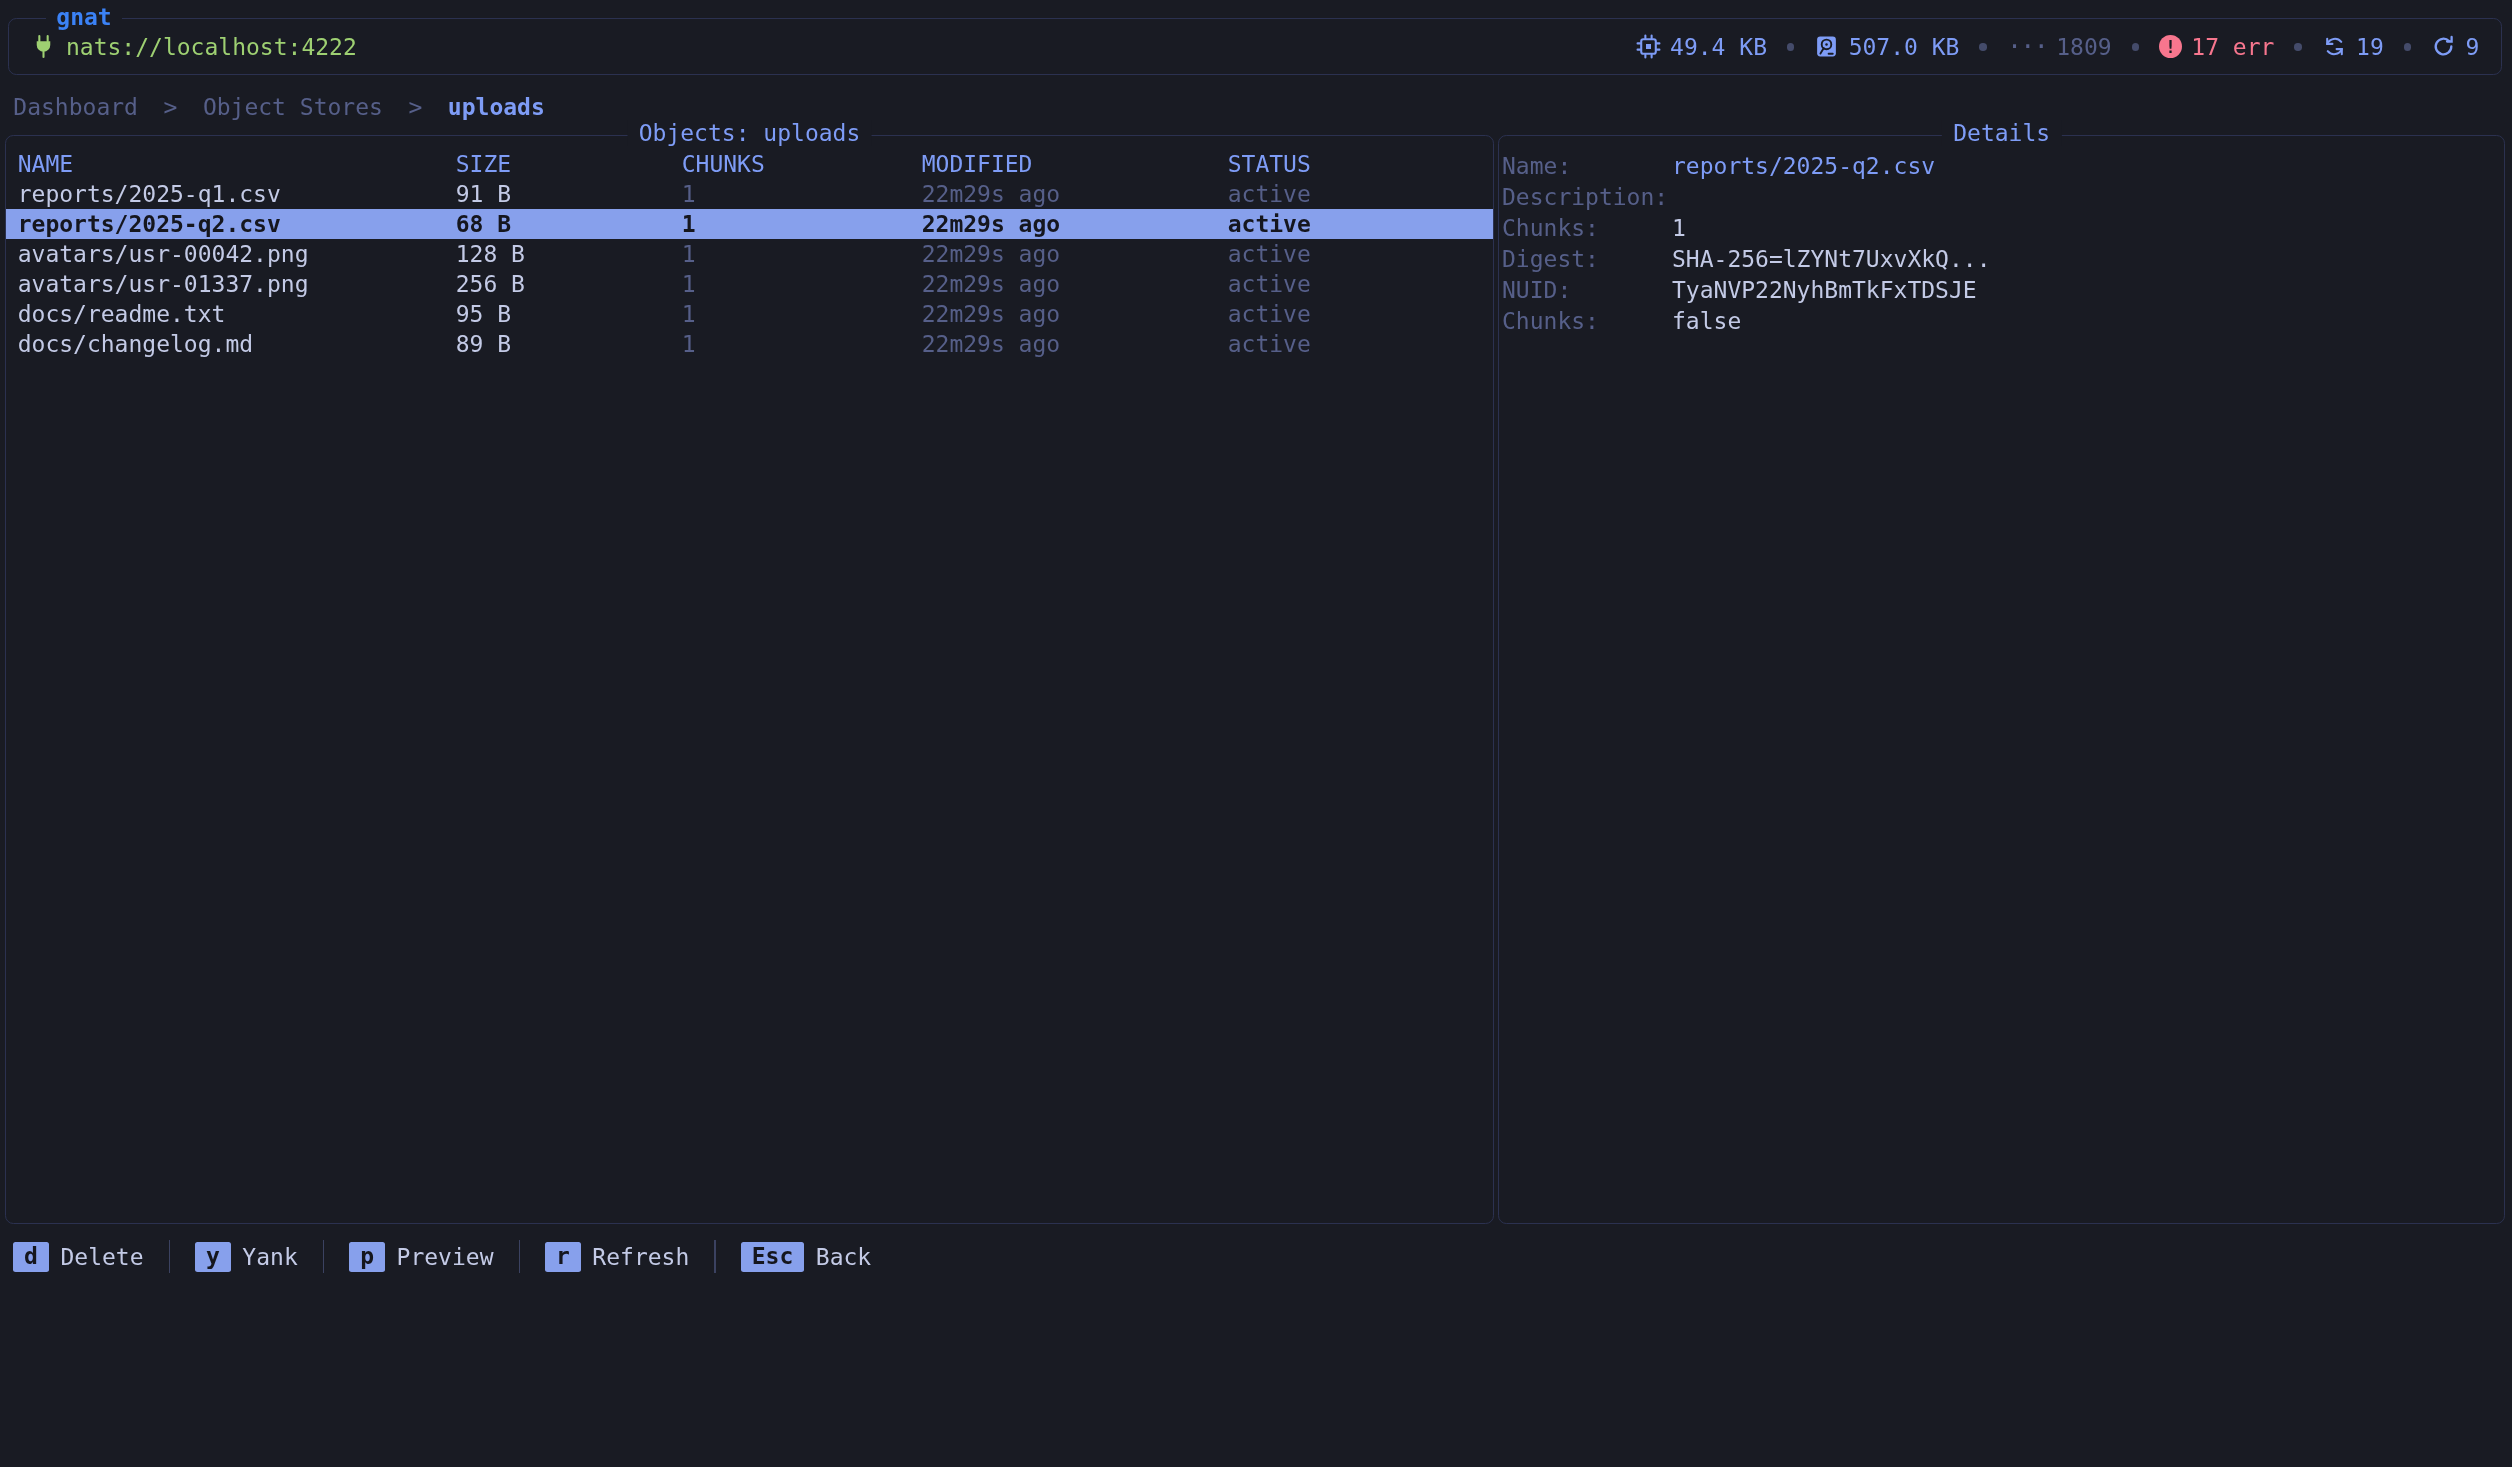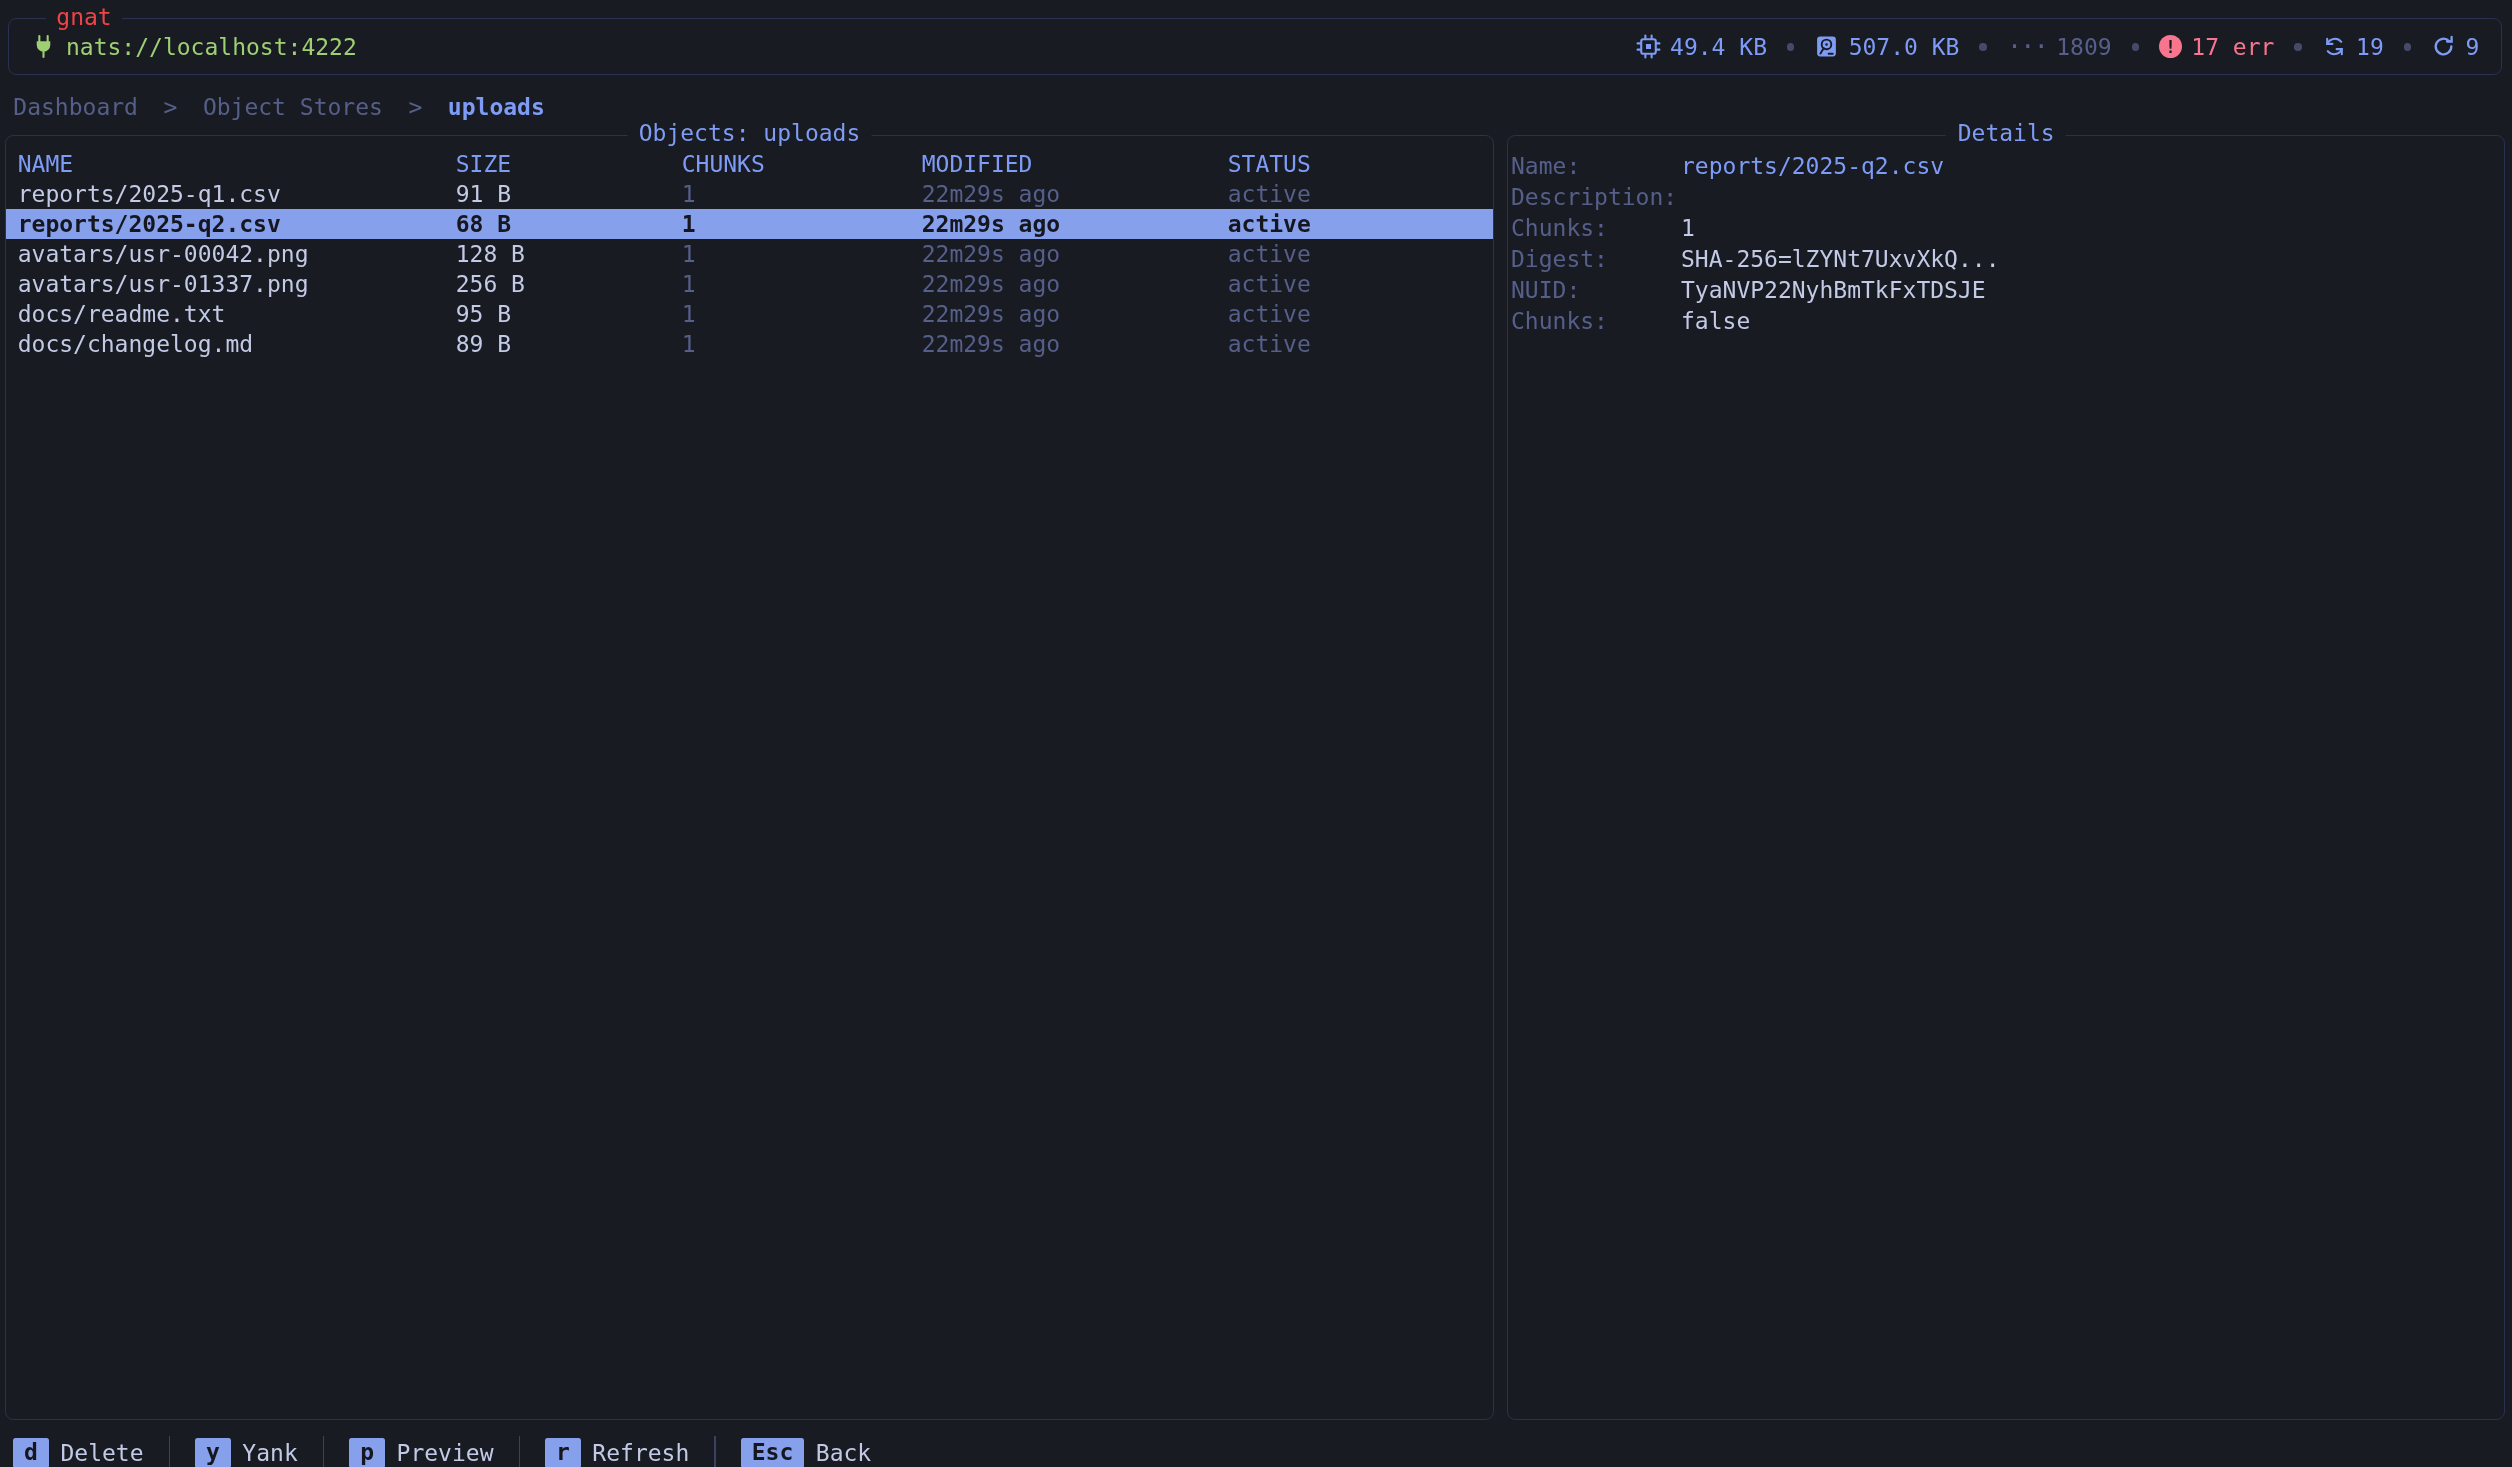--- a/index.html
+++ b/index.html
@@ -7,21 +7,21 @@
   body { font-family:"DejaVu Sans Mono", monospace; font-size:23px; color:#c3cae6; }
 
   
   .titlebar {
     position:relative; margin:18.3px 10px 0 8.3px; height:57px;
     border:1.7px solid #2b3150; border-radius:8.3px;
     display:flex; align-items:center; padding:0 21.7px;
   }
   .titlebar .app-title {
     position:absolute; top:-15px; left:37px; padding:0 10px;
-    background:#191b23; color:#ef4444; font-weight:normal;
+    background:#191b23; color:#3b82f6; font-weight:bold;
   }
   .conn { display:flex; align-items:center; gap:10px; color:#9ed072; }
   .conn svg { display:block; }
   .stats { margin-left:auto; display:flex; align-items:center; gap:20px; }
   .stat { display:flex; align-items:center; gap:9.2px; color:#7e9cf6; }
   .stat.muted { color:#565f89; }
   .stat.error { color:#f7768e; }
   .stat svg { display:block; }
   .dot-sep { width:7.5px; height:7.5px; border-radius:50%; background:#444b6a; }
   .err-badge {
@@ -31,21 +31,21 @@
   }
   .dots-glyph { color:#565f89; letter-spacing:-1.7px; font-size:25px; line-height:23px; }
 
   
   .breadcrumb { margin:17.5px 0 0 13.3px; color:#565f89; height:28px; line-height:28px; }
   .breadcrumb .crumb { color:#565f89; }
   .breadcrumb .sep { margin:0 11.7px; }
   .breadcrumb .current { color:#7e9cf6; font-weight:bold; }
 
   
-  .main { display:flex; gap:13px; margin:14px 6.7px 0 5px; height:1285px;border-radius:24px; }
+  .main { display:flex; gap:4px; margin:14px 6.7px 0 5px; height:1089px;border-radius:24px; }
   .panel { position:relative; border:1.7px solid #2b3150; border-radius:8.3px; }
   .panel-title {
     position:absolute; top:-16px; left:50%; transform:translateX(-50%);
     background:#191b23; color:#7e9cf6; padding:0 11.7px; white-space:nowrap;
   }
   .panel.objects { width:1489px; flex:none; padding-top:13.3px; }
   .panel.details { flex:1; padding:15px 3px; }
 
   
   .obj-table { width:100%; }

